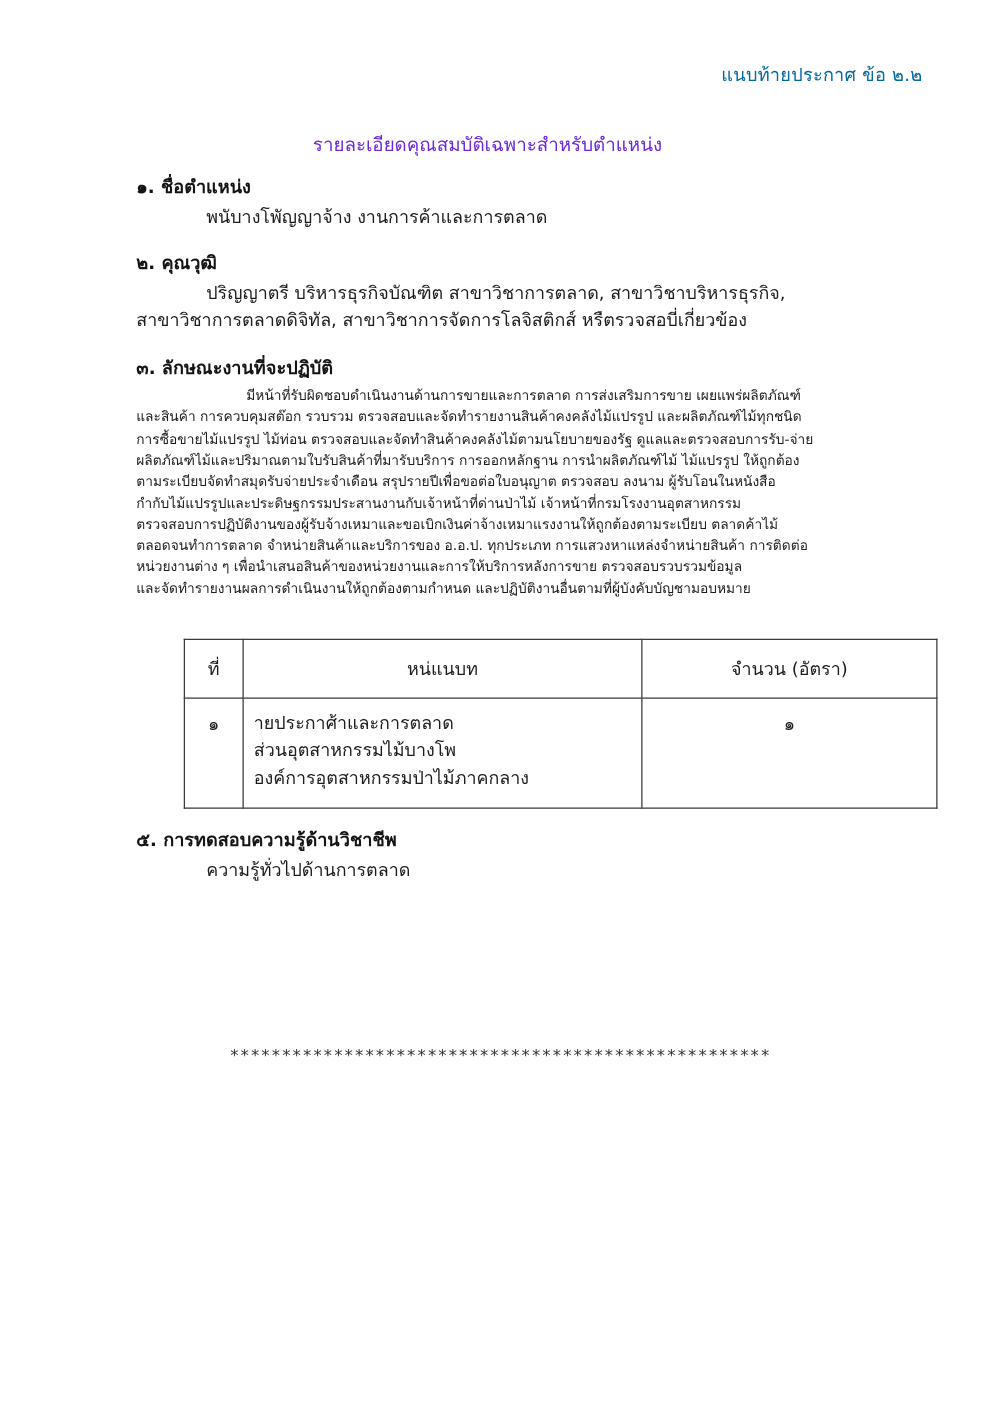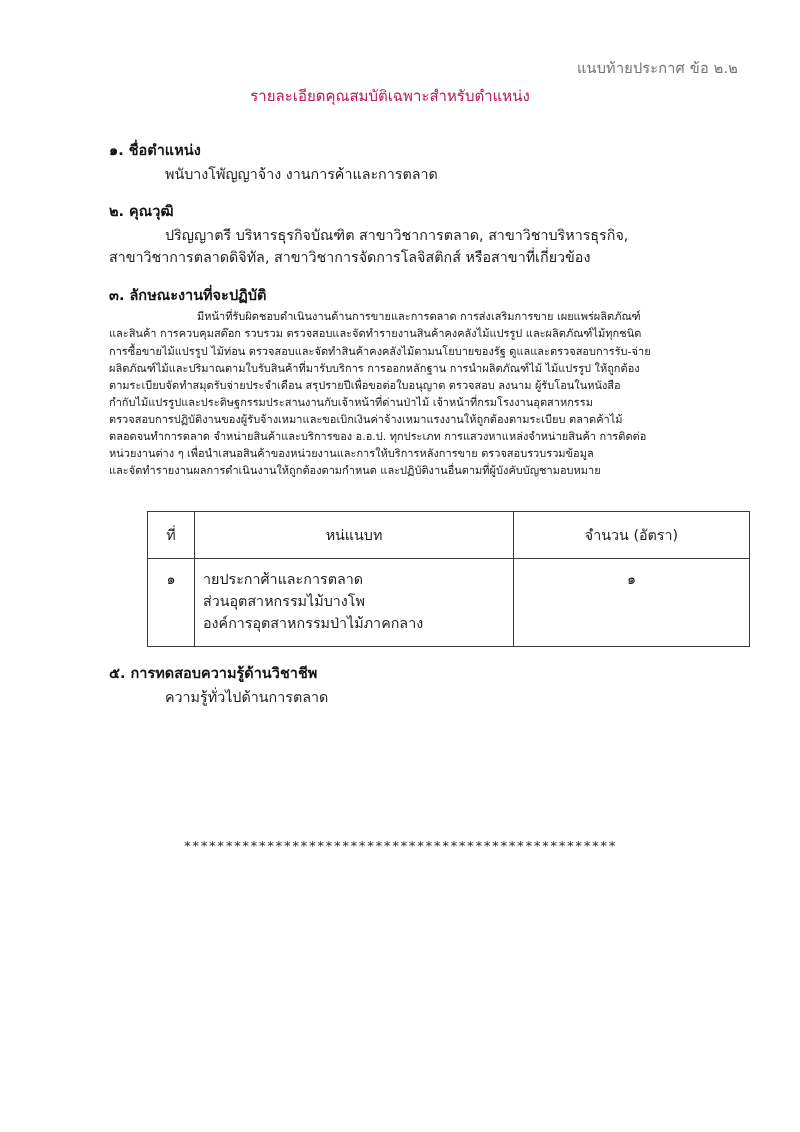--- a/index.html
+++ b/index.html
@@ -18,35 +18,35 @@
   .page {
     position: relative;
     width: 800px;
     height: 1132px;
     box-sizing: border-box;
     padding: 0;
     background: #fff;
   }
   .header-note {
     position: absolute;
-    top: 56px;
+    top: 48px;
     right: 62px;
     font-size: 14.5px;
     letter-spacing: 0.2px;
-    color: #737373;
+    color: #0369a1;
     white-space: nowrap;
   }
   .doc-title {
     position: absolute;
-    top: 84px;
+    top: 104px;
     left: 0;
     width: 780px;
     text-align: center;
     font-size: 15px;
-    color: #be185d;
+    color: #6d28d9;
   }
   .content {
     position: absolute;
     top: 140px;
     left: 109px;
     width: 626px;
   }
   .section {
     margin-bottom: 0;
   }
@@ -134,21 +134,21 @@
     <div class="section">
       <div class="sec-heading">๑. ชื่อตำแหน่ง</div>
       <div class="sec-body indent-1">พนับางโพัญญาจ้าง งานการค้าและการตลาด</div>
     </div>
 
     <div class="gap-md"></div>
 
     <div class="section">
       <div class="sec-heading">๒. คุณวุฒิ</div>
       <div class="sec-body indent-1">ปริญญาตรี    บริหารธุรกิจบัณฑิต สาขาวิชาการตลาด, สาขาวิชาบริหารธุรกิจ,</div>
-      <div class="sec-body">สาขาวิชาการตลาดดิจิทัล, สาขาวิชาการจัดการโลจิสติกส์ หรือสาขาที่เกี่ยวข้อง</div>
+      <div class="sec-body">สาขาวิชาการตลาดดิจิทัล, สาขาวิชาการจัดการโลจิสติกส์ หรืตรวจสอบี่เกี่ยวข้อง</div>
     </div>
 
     <div class="gap-md"></div>
 
     <div class="section">
       <div class="sec-heading">๓. ลักษณะงานที่จะปฏิบัติ</div>
       <div class="para">
         <div><span class="first-line-indent"></span><span>มีหน้าที่รับผิดชอบดำเนินงานด้านการขายและการตลาด การส่งเสริมการขาย เผยแพร่ผลิตภัณฑ์</span></div>
         <div><span>และสินค้า การควบคุมสต๊อก รวบรวม ตรวจสอบและจัดทำรายงานสินค้าคงคลังไม้แปรรูป และผลิตภัณฑ์ไม้ทุกชนิด</span></div>
         <div><span>การซื้อขายไม้แปรรูป ไม้ท่อน ตรวจสอบและจัดทำสินค้าคงคลังไม้ตามนโยบายของรัฐ ดูแลและตรวจสอบการรับ-จ่าย</span></div>

